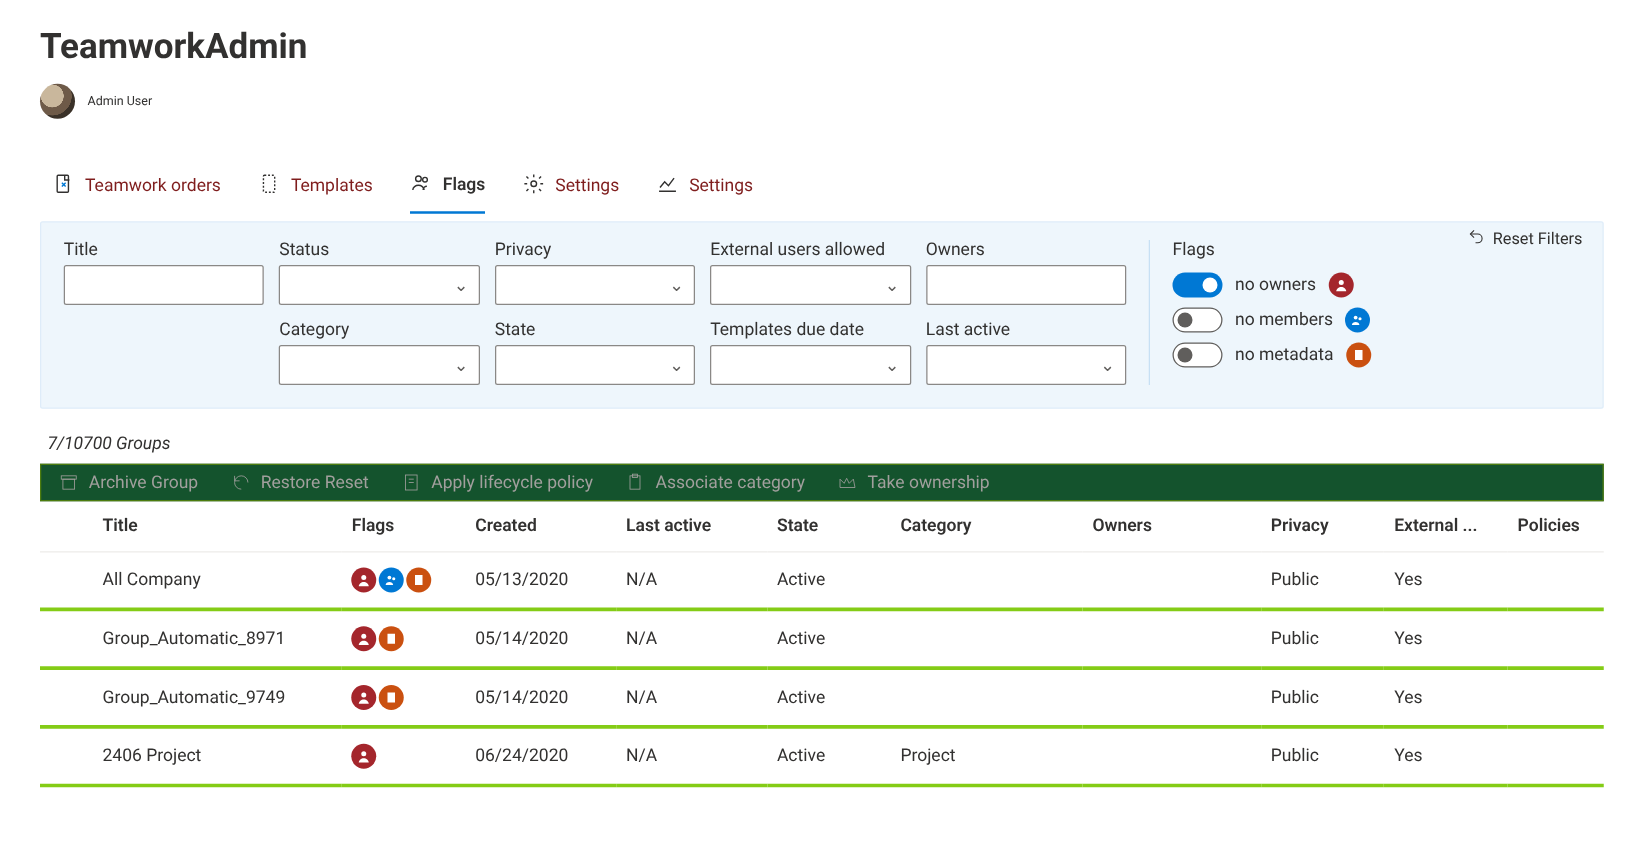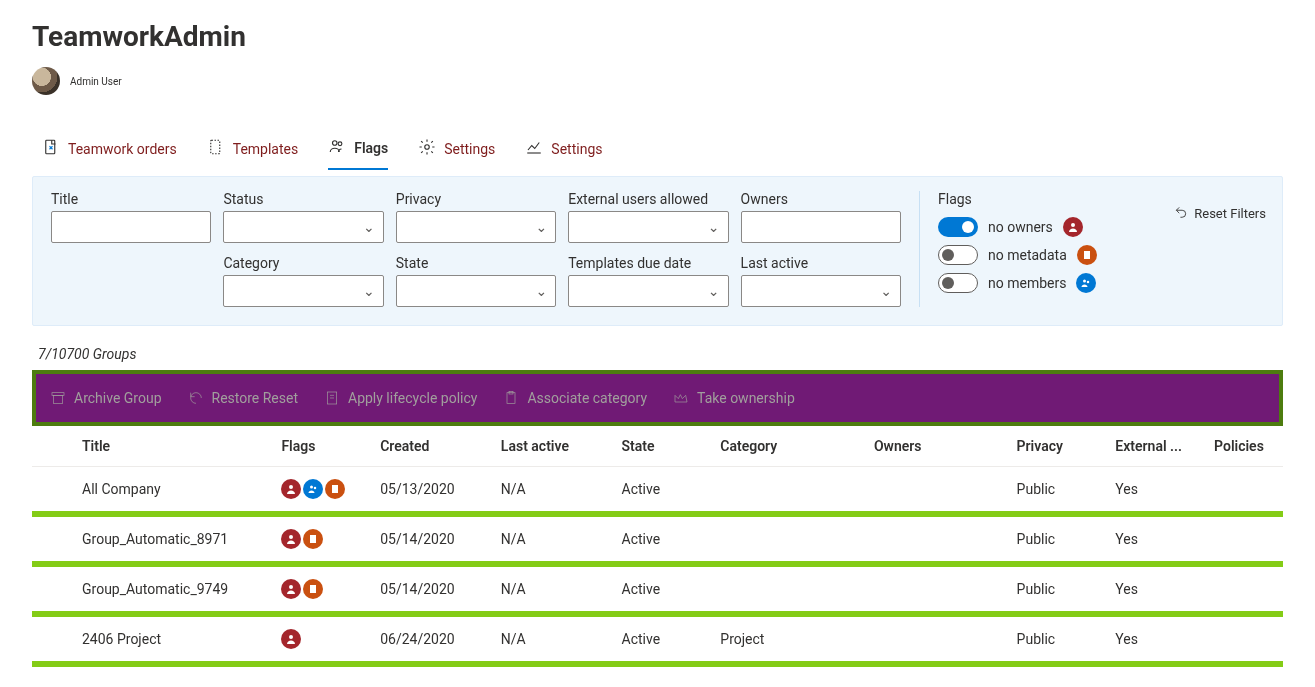--- a/index.html
+++ b/index.html
@@ -57,36 +57,36 @@
   .toggle.off .knob { left:3px; top:3px; background:#605e5c; }
 
   .badge { width:20px; height:20px; border-radius:50%; display:inline-flex; align-items:center; justify-content:center; }
   .badge svg { width:12px; height:12px; }
   .badge-red { background:#a4262c; }
   .badge-blue { background:#0078d4; }
   .badge-orange { background:#ca5010; }
   .badge-orangelt { background:#da3b01; }
   .badge svg { fill:#fff; }
 
-  .reset { position:absolute; top:28px; right:16px; font-size:13px; color:#323130; display:flex; align-items:center; gap:6px; cursor:pointer;}
+  .reset { position:absolute; top:4px; right:16px; font-size:13px; color:#323130; display:flex; align-items:center; gap:6px; cursor:pointer;}
 
   .count { font-size:14px; margin:20px 0 8px 6px;font-style:italic; }
 
   
   .actionbar {
-    background:#701a75; border:4px solid #4d7c0f;
-    display:flex; gap:26px; padding:16px 14px; font-size:14px; color:#a19f9d;
+    background:#14532d; border:1px solid #4d7c0f;
+    display:flex; gap:26px; padding:6px 14px; font-size:14px; color:#a19f9d;
   }
   .action { display:flex; align-items:center; gap:8px; cursor:default;}
   .action svg { width:16px; height:16px; stroke:#a19f9d; fill:none;}
 
   
   table { width:100%; border-collapse:collapse; font-size:14px; table-layout:fixed;}
   thead th { text-align:left; font-weight:600; padding:12px 8px; border-bottom:1px solid #edebe9; color:#323130; white-space:nowrap; overflow:hidden; text-overflow:ellipsis;}
-  tbody td { padding:12px 8px; border-bottom:6px solid #84cc16; color:#323130; vertical-align:middle; white-space:nowrap;}
+  tbody td { padding:12px 8px; border-bottom:3px solid #84cc16; color:#323130; vertical-align:middle; white-space:nowrap;}
   .flag-cell { display:flex; gap:2px; align-items:center;}
   .col-flags { width:90px;}
   .col-title { width:220px; padding-left:50px !important;}
   .col-created{width:110px;}
   .col-last{width:110px;}
   .col-state{width:90px;}
   .col-cat{width:140px;}
   .col-owners{width:130px;}
   .col-privacy{width:90px;}
   .col-ext{width:90px;}
@@ -240,38 +240,38 @@
             <svg viewBox="0 0 24 24">
               <circle cx="12" cy="8" r="4"></circle>
               <path d="M4 22c0-4 4-7 8-7s8 3 8 7z"></path>
             </svg>
           </span>
   </div>
         <div class="flag-row">
     <div class="toggle off">
             <div class="knob"></div>
           </div>
-    <span>no metadata</span>
-    <span class="badge badge-orange">
-            <svg viewBox="0 0 24 24">
-              <rect x="6" y="4" width="12" height="16"></rect>
-              <path d="M9 9h6M9 13h6M9 17h4" stroke="#fff" stroke-width="1.5"></path>
-            </svg>
-          </span>
-  </div>
-        <div class="flag-row">
-    <div class="toggle off">
-            <div class="knob"></div>
-          </div>
     <span>no members</span>
     <span class="badge badge-blue">
             <svg viewBox="0 0 24 24">
               <circle cx="9" cy="8" r="3"></circle>
               <circle cx="16" cy="10" r="2.5"></circle>
               <path d="M3 20c0-3 3-5 6-5s6 2 6 5"></path>
+            </svg>
+          </span>
+  </div>
+        <div class="flag-row">
+    <div class="toggle off">
+            <div class="knob"></div>
+          </div>
+    <span>no metadata</span>
+    <span class="badge badge-orange">
+            <svg viewBox="0 0 24 24">
+              <rect x="6" y="4" width="12" height="16"></rect>
+              <path d="M9 9h6M9 13h6M9 17h4" stroke="#fff" stroke-width="1.5"></path>
             </svg>
           </span>
   </div>
       </div>
   </div>
 </div>
 
 <div class="count">7/10700 Groups</div>
 
 <div class="actionbar">

